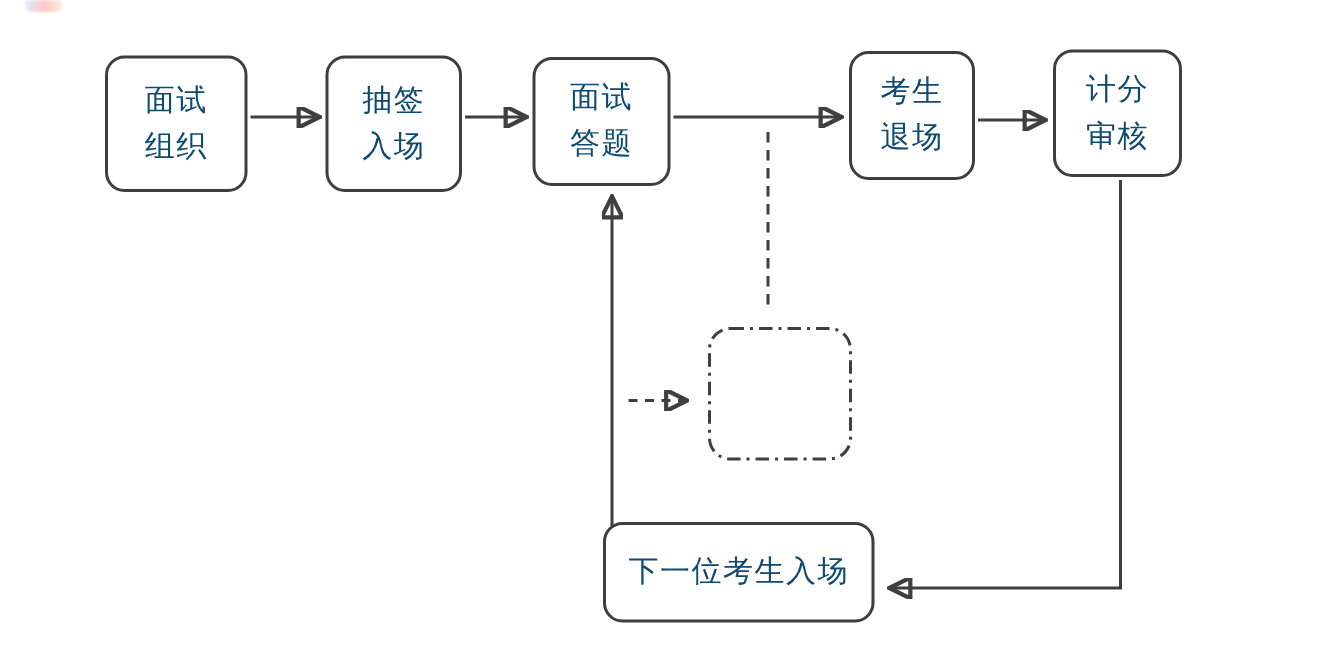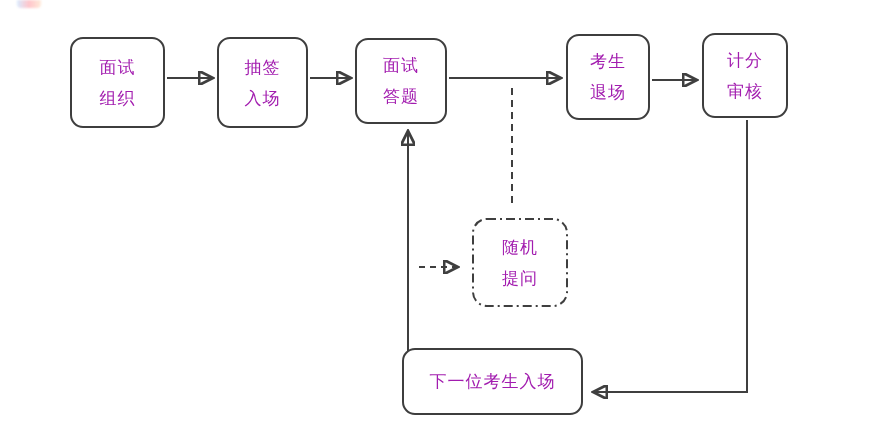--- a/index.html
+++ b/index.html
@@ -23,23 +23,23 @@
     position: absolute;
     border: 2px solid #3e3e3e;
     border-radius: 13px;
     background: #ffffff;
     display: flex;
     align-items: center;
     justify-content: center;
     box-sizing: border-box;
   }
   .node .label {
-    font-size: 17px;
+    font-size: 20px;
     line-height: 31px;
-    color: #a21caf;
+    color: #0c4a6e;
     text-align: center;
     white-space: pre-line;
     letter-spacing: 1px;
   }
   .node.borderless { border: none; background: transparent; }
   .node-organize { left: 70px;  top: 37px; width: 95px; height: 91px; }
   .node-draw     { left: 217px; top: 37px; width: 91px; height: 91px; }
   .node-answer   { left: 355px; top: 38px; width: 92px; height: 86px; }
   .node-exit     { left: 566px; top: 34px; width: 84px; height: 86px; justify-content: center; }
   .node-score    { left: 702px; top: 33px; width: 86px; height: 85px; align-items: center; }
@@ -103,22 +103,18 @@
   <div class="node node-exit">
     <span class="label">考生
 退场</span>
   </div>
 
   <div class="node node-score">
     <span class="label">计分
 审核</span>
   </div>
 
-  <div class="node borderless node-random">
-    <span class="label">随机
-提问</span>
-  </div>
 
   <div class="node node-next">
     <span class="label">下一位考生入场</span>
   </div>
 
 </div>
 
 </body></html>

